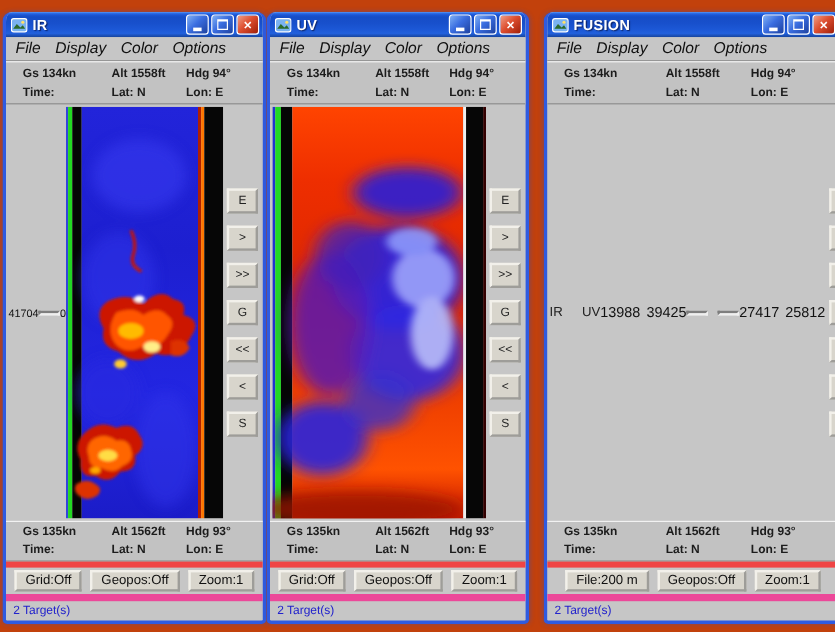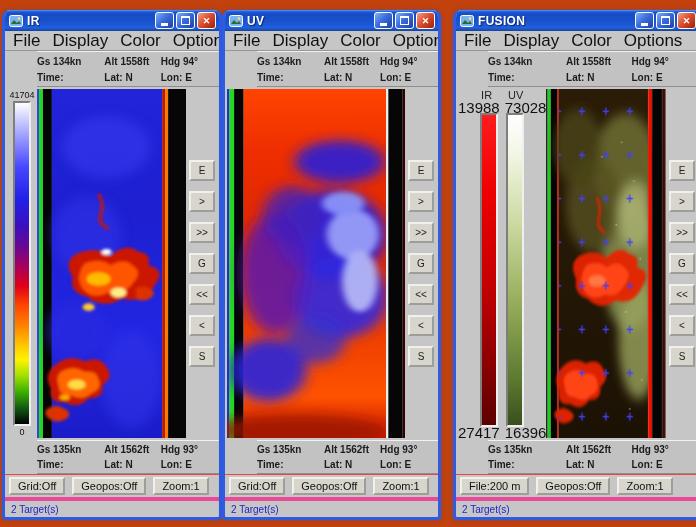--- a/index.html
+++ b/index.html
@@ -14,52 +14,52 @@
        color:#ffffff;font-weight:bold;font-size:12px;}
   .titlebar .title{flex:1;text-shadow:1px 1px 1px rgba(0,0,30,.6);letter-spacing:.3px;}
   .tb-btns{display:flex;gap:2px;}
   .tb-btn{width:17px;height:15px;border:1px solid #ffffff;border-radius:3px;
        display:flex;align-items:center;justify-content:center;color:#fff;font-size:9px;font-weight:bold;
        background:linear-gradient(135deg,#7fb0f4 0%,#3a6de0 45%,#1e419e 100%);cursor:default;}
   .tb-btn.close{background:linear-gradient(135deg,#f0a088 0%,#de4f30 45%,#9e1e08 100%);}
   .g-min{display:block;width:7px;height:3px;background:#fff;margin-top:7px;}
   .g-max{display:block;width:7px;height:6px;border:1px solid #fff;border-top:2px solid #fff;}
   
-  .menubar{height:19px;flex:0 0 19px;display:flex;align-items:center;padding:0 4px;font-size:17px;color:#101010;
-       background:#c6c6c6;border-bottom:1px solid #969696;}
+  .menubar{height:19px;flex:0 0 19px;display:flex;align-items:flex-start;padding:0 4px;font-size:13px;color:#101010;
+       background:#c6c6c6;border-bottom:1px solid #969696;font-style:italic;}
   .menu-item{padding:1px 8px 1px 4px;cursor:default;}
   
   .infobar{flex:0 0 36px;display:grid;grid-template-columns:37% 31% 32%;grid-template-rows:1fr 1fr;
-       align-items:center;padding:1px 0 1px 0;font-size:10px;font-weight:bold;color:#1c1c1c;
-       background:#c2c2c2;border-top:1px solid #f2f2f2;border-bottom:1px solid #8e8e8e;box-sizing:border-box;margin-left:32px;}
+       align-items:center;padding:1px 0 1px 14px;font-size:10px;font-weight:bold;color:#1c1c1c;
+       background:#c2c2c2;border-top:1px solid #f2f2f2;border-bottom:1px solid #8e8e8e;box-sizing:border-box;}
   .infobar.bottom{flex:0 0 34px;}
   
   .main{flex:1;display:flex;align-items:stretch;padding:2px 1px 2px 2px;min-height:0;}
-  .scale-col{flex:0 0 30px;display:flex;flex-direction:column;align-items:center;font-size:9px;color:#111;}
+  .scale-col{flex:0 0 30px;display:flex;align-items:center;font-size:9px;color:#111;}
   .scale-col.fusion{flex:0 0 62px;}
   .scale-value{height:12px;line-height:12px;white-space:nowrap;}
   .scale-bar{width:14px;flex:1;border:2px solid;border-color:#7e7e7e #efefef #efefef #7e7e7e;}
   .rainbow{background:linear-gradient(180deg,#ffffff 0%,#d8d8ff 4%,#8f8fff 12%,#4747ff 20%,#2020e8 30%,#3a10c0 38%,#6a0890 45%,#a8005c 51%,#e00018 57%,#ff4400 63%,#ff8800 70%,#ffcc00 76%,#fff200 80%,#a0e000 85%,#3cb000 90%,#145a14 95%,#000000 100%);}
   .scale-labels{display:flex;gap:16px;font-size:11px;color:#222;height:13px;line-height:13px;}
-  .scale-values{display:flex;gap:5px;font-size:15px;height:11px;line-height:11px;white-space:nowrap;}
+  .scale-values{display:flex;gap:5px;font-size:12px;height:11px;line-height:11px;white-space:nowrap;}
   .bars{flex:1;display:flex;gap:8px;width:100%;justify-content:center;min-height:0;}
   .bars .scale-bar{flex:0 0 auto;height:auto;}
   .fus-ir{background:linear-gradient(180deg,#ff1c1c 0%,#ee0000 25%,#c40000 55%,#8c0000 80%,#5c0000 100%);}
   .fus-uv{background:linear-gradient(180deg,#ffffff 0%,#f2f7e6 12%,#ccd9a0 35%,#93aa58 62%,#5d7a30 85%,#394f1c 100%);}
   .img-wrap{flex:1;position:relative;min-width:0;}
   .img-wrap svg{display:block;width:100%;height:100%;}
   .btn-col{flex:0 0 32px;display:flex;flex-direction:column;align-items:center;justify-content:center;gap:10px;}
   .side-btn{width:26px;height:21px;font-size:10px;font-family:"Liberation Sans",sans-serif;color:#222;
        background:#d8d5cc;border:2px outset #f2f0ea;display:flex;align-items:center;justify-content:center;cursor:default;}
   
-  .controlsbar{flex:0 0 22px;display:flex;gap:7px;align-items:center;padding:0 4px;border-top:1px solid #ef4444;}
+  .controlsbar{flex:0 0 22px;display:flex;gap:7px;align-items:center;padding:0 4px;border-top:5px solid #ef4444;justify-content:center;}
   .ctrl-btn{height:18px;padding:0 7px;font-size:11px;font-family:"Liberation Sans",sans-serif;color:#111;
        background:#d8d5cc;border:2px outset #f2f0ea;display:flex;align-items:center;cursor:default;}
   .statusbar{flex:0 0 16px;display:flex;align-items:center;padding:0 6px;font-size:10px;color:#2222cc;
-       border-top:4px solid #ec4899;}
+       border-top:6px solid #ec4899;}
 </style>
 </head>
 <body>
 
 <div class="desktop">
 
   <div class="win" style="left:2px;width:220px;">
     <div class="titlebar">
       <span style="display:flex;">
         <svg width="14" height="14" viewBox="0 0 14 14">
@@ -309,29 +309,29 @@
       <span>Lon: E</span>
     </div>
     <div class="main">
       <div class="scale-col fusion">
         <div class="scale-labels">
           <span>IR</span>
           <span>UV</span>
         </div>
         <div class="scale-values">
           <span>13988</span>
-          <span>73028</span>
+          <span>39425</span>
         </div>
         <div class="bars">
           <div class="scale-bar fus-ir"></div>
           <div class="scale-bar fus-uv"></div>
         </div>
         <div class="scale-values">
           <span>27417</span>
-          <span>16396</span>
+          <span>25812</span>
         </div>
       </div>
       <div class="img-wrap">
         <svg viewBox="0 0 150 360" preserveAspectRatio="none">
           <defs>
             <filter id="fb5" x="-40%" y="-40%" width="180%" height="180%">
                 <feGaussianBlur stdDeviation="6"></feGaussianBlur>
               </filter>
             <filter id="fb6" x="-30%" y="-30%" width="160%" height="160%">
                 <feGaussianBlur stdDeviation="1.6"></feGaussianBlur>

